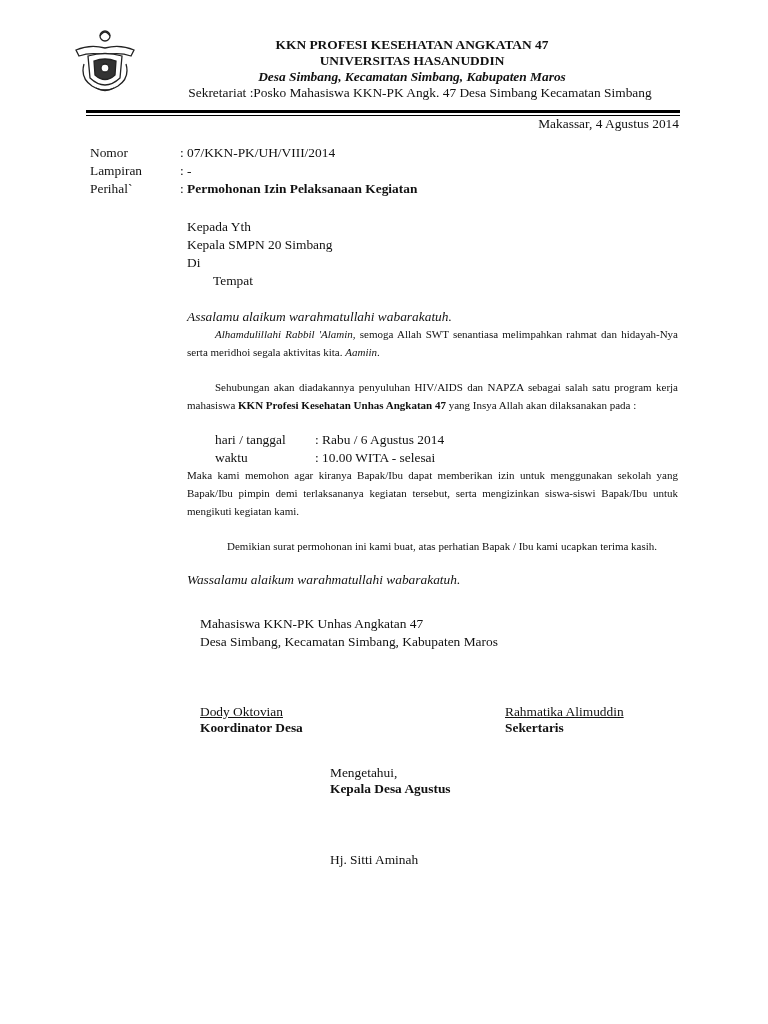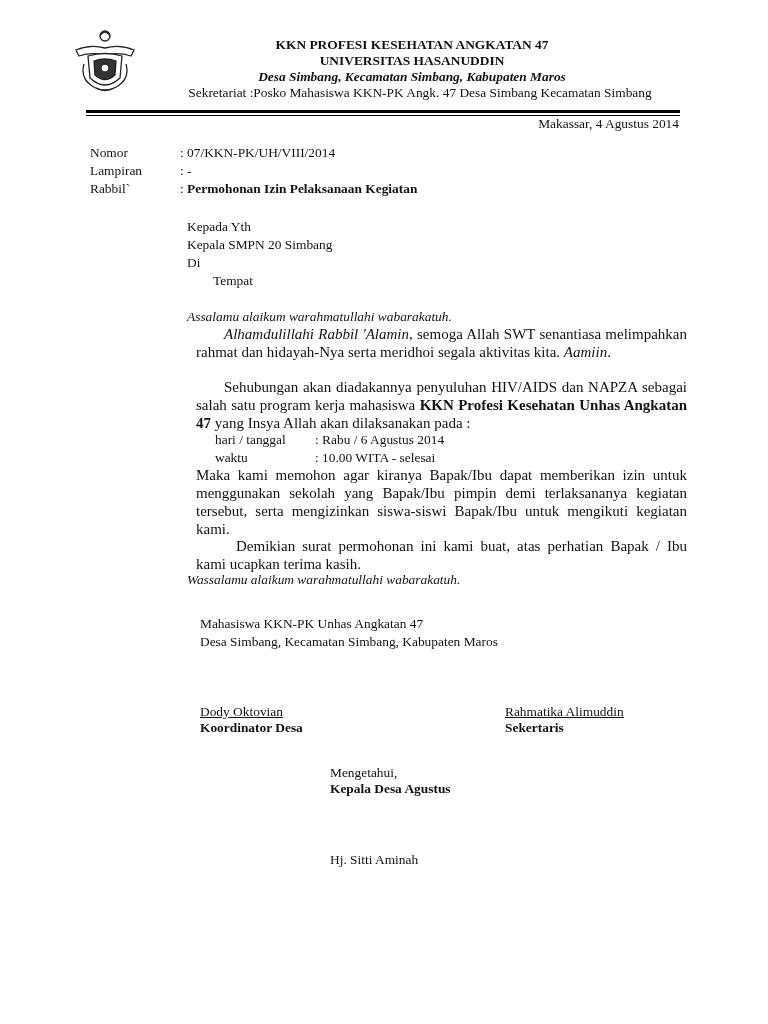--- a/index.html
+++ b/index.html
@@ -17,21 +17,21 @@
   .h3 { top: 69px; font-weight: bold; font-style: italic; font-size: 13.4px; }
   .h4 { left: 140px; width: 560px; top: 85px; font-size: 13.4px; }
   .rule-thick { position: absolute; left: 86px; width: 594px; top: 110px; height: 3px; background: #000; }
   .rule-thin { position: absolute; left: 86px; width: 594px; top: 115px; height: 1px; background: #000; }
   .date { right: 89px; top: 116px; }
   .meta-label { left: 90px; text-align: right; }
   .meta-val { left: 180px; }
   .b { font-weight: bold; }
   .i { font-style: italic; }
   .u { text-decoration: underline; }
-  .para { position: absolute; left: 196px; width: 491px; font-size: 15px; line-height: 18px; text-align: justify; }
+  .para { position: absolute; left: 187px; width: 491px; font-size: 11px; line-height: 18px; text-align: justify; }
   .para .ind { display: inline-block; width: 28px; }
   .center { }
 </style>
 </head>
 <body>
 
 <div class="logo">
   <svg width="62" height="66" viewBox="0 0 62 66">
     <g fill="none" stroke="#222" stroke-width="1.3">
       <circle cx="31" cy="8" r="5"></circle>
@@ -51,21 +51,21 @@
 <div class="hdr h4">Sekretariat :Posko Mahasiswa KKN-PK Angk. 47 Desa Simbang Kecamatan Simbang</div>
 <div class="rule-thick"></div>
 <div class="rule-thin"></div>
 
 <div class="abs fs date">Makassar, 4 Agustus 2014</div>
 
 <div class="abs fs meta-label" style="top:145px">Nomor</div>
 <div class="abs fs meta-val" style="top:145px">: 07/KKN-PK/UH/VIII/2014</div>
 <div class="abs fs meta-label" style="top:163px">Lampiran</div>
 <div class="abs fs meta-val" style="top:163px">: -</div>
-<div class="abs fs meta-label" style="top:181px">Rabbil`</div>
+<div class="abs fs meta-label" style="top:181px">Perihal`</div>
 <div class="abs fs meta-val" style="top:181px"><span>: </span><span class="b">Permohonan Izin Pelaksanaan Kegiatan</span></div>
 
 <div class="abs fs" style="left:187px; top:219px">Kepada Yth</div>
 <div class="abs fs" style="left:187px; top:237px">Kepala SMPN 20 Simbang</div>
 <div class="abs fs" style="left:187px; top:255px">Di</div>
 <div class="abs fs" style="left:213px; top:273px">Tempat</div>
 
 <div class="abs fs i" style="left:187px; top:309px">Assalamu alaikum warahmatullahi wabarakatuh.</div>
 
 <div class="para" style="top:325px"><span class="ind"></span><span class="i">Alhamdulillahi Rabbil 'Alamin,</span><span> semoga Allah SWT senantiasa melimpahkan rahmat dan hidayah-Nya serta meridhoi segala aktivitas kita. </span><span class="i">Aamiin</span><span>.</span></div>

